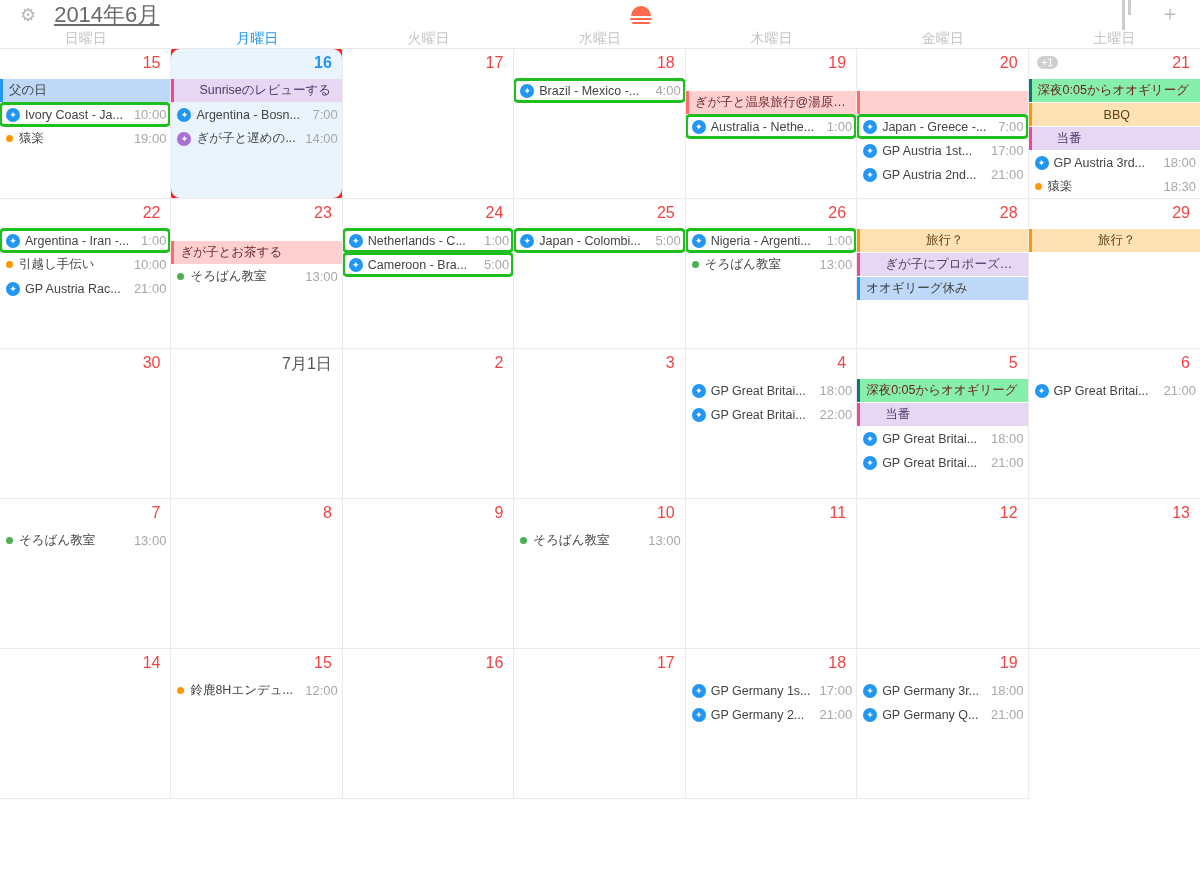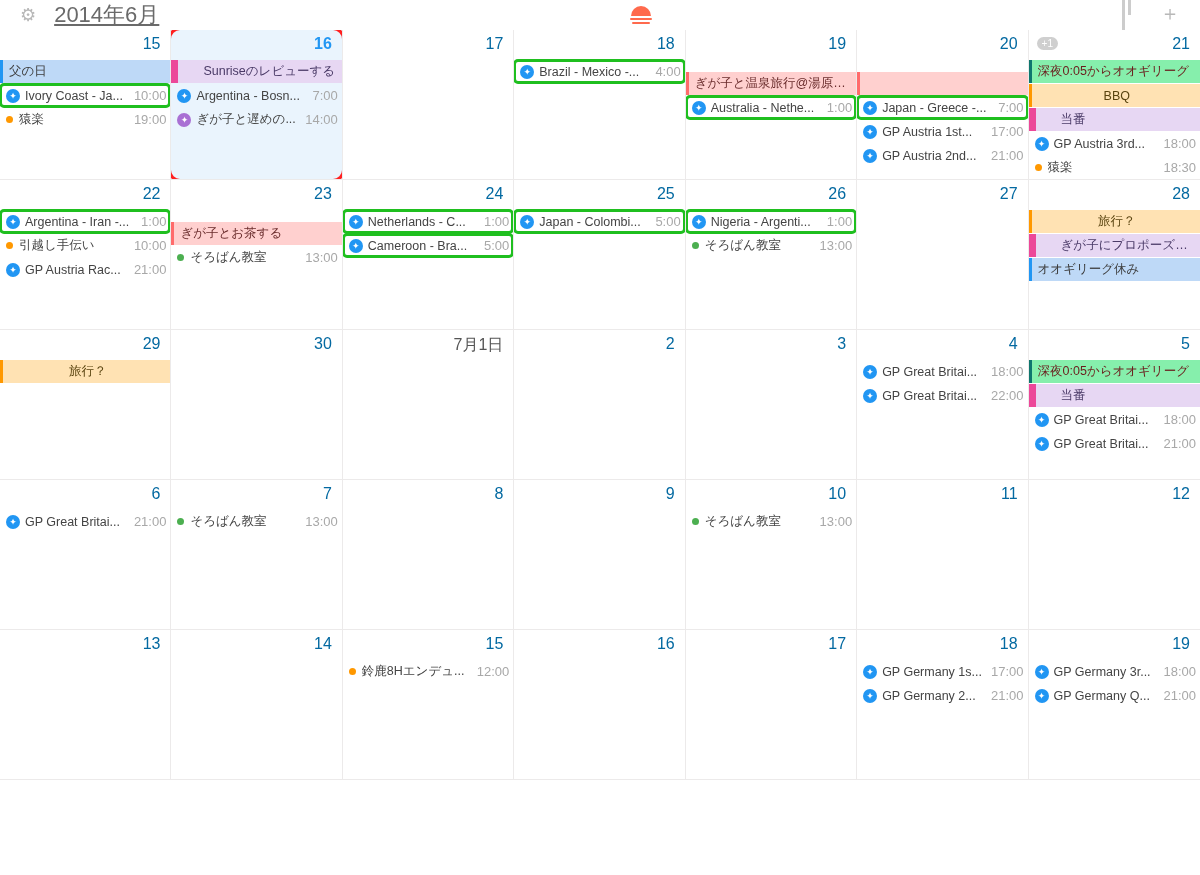--- a/index.html
+++ b/index.html
@@ -12,30 +12,30 @@
 .logo-sun { width: 20px; height: 10px; background: #ff6a4d; border-radius: 10px 10px 0 0; }
 .logo-lines { width: 22px; height: 2px; background: #ff6a4d; margin-top: 2px; border-radius: 1px; }
 .topright { display: flex; gap: 22px; color: #b8b8b8; font-size: 20px; }
 .weekday-row { height: 33px; display: grid; grid-template-columns: repeat(7, 1fr); border-bottom: 1px solid #e9e9e9; }
 .weekday { display: flex; justify-content: center; align-items: center; font-size: 14px; color: #c5c5c5; }
 .weekday.active { color: #2196f3; font-weight: 500; }
 .grid { flex: 1; display: grid; grid-template-columns: repeat(7, 1fr); grid-template-rows: repeat(6, 1fr); }
 .cell { border-right: 1px solid #eceaea; border-bottom: 1px solid #eceaea; position: relative; overflow: hidden; }
 .cell:nth-child(7n) { border-right: none; }
 .cell.today { background: #eaf4fd; }
-.daynum { position: absolute; top: 5px; right: 10px; font-size: 16px; color: #0369a1; }
+.daynum { position: absolute; top: 5px; right: 10px; font-size: 16px; color: #ef4444; }
 .cell.today .daynum { color: #2196f3; font-weight: 600; }
 .monthstart .daynum { color: #555; font-weight: 500; }
 .overflow-badge { position: absolute; top: 7px; left: 8px; background: #cfcfcf; color: #fff; font-size: 10px; padding: 1px 5px; border-radius: 8px; }
 .events { margin-top: 30px; display: flex; flex-direction: column; gap: 1px; }
 .ev { height: 23px; display: flex; align-items: center; padding: 0 4px 0 6px; font-size: 12.5px; position: relative; white-space: nowrap; overflow: hidden; }
 .ev-title { flex: 1; overflow: hidden; text-overflow: ellipsis; }
 .ev-time { color: #a8a8a8; font-size: 13px; margin-left: 4px; }
 .ev.bar-blue { background: #bed9f7; border-left: 3px solid #2196f3; color: #3c3c3c; }
-.ev.bar-purple { background: #e7d7f3; border-left: 7px solid #ec4899; color: #4a3a67; padding-left: 25px; }
+.ev.bar-purple { background: #e7d7f3; border-left: 3px solid #ec4899; color: #4a3a67; padding-left: 25px; }
 .ev.bar-orange { background: #ffe2b3; border-left: 3px solid #ff9800; color: #5a4410; text-align: center; }
 .ev.bar-pink { background: #ffd0cf; border-left: 3px solid #ff6b6b; color: #6a2c2c; margin-top: 12px; }
 .ev.bar-red { background: #86efac; border-left: 3px solid #0f766e; color: #6a1c1c; }
 .ev .icon-circle { width: 14px; height: 14px; border-radius: 50%; display: inline-flex; align-items: center; justify-content: center; margin-right: 5px; font-size: 9px; color: #fff; flex: 0 0 auto; }
 .ic-blue { background: #2196f3; }
 .ic-purple { background: #a970d4; }
 .ev .dot { width: 7px; height: 7px; border-radius: 50%; margin-right: 6px; flex: 0 0 auto; }
 .d-orange { background: #ff9800; }
 .d-green { background: #4caf50; }
 .hl-green { outline: 3px solid #1fbf1f; outline-offset: -2px; border-radius: 4px; }
@@ -58,20 +58,29 @@
     <div class="topright">
       <div class="lines-icon">
           <span></span>
           <span></span>
           <span></span>
         </div>
       <div>＋</div>
     </div>
   </div>
 
+  <div class="weekday-row">
+      <div class="weekday">日曜日</div>
+      <div class="weekday active">月曜日</div>
+      <div class="weekday">火曜日</div>
+      <div class="weekday">水曜日</div>
+      <div class="weekday">木曜日</div>
+      <div class="weekday">金曜日</div>
+      <div class="weekday">土曜日</div>
+    </div>
   <div class="grid">
       <div class="cell">
         <div class="daynum">15</div>
         <div class="events">
           <div class="ev bar-blue">
             <span class="ev-title">父の日</span>
           </div>
           <div class="ev hl-green">
             <span class="icon-circle ic-blue">✦</span>
             <span class="ev-title">Ivory Coast - Ja...</span>
@@ -243,24 +252,20 @@
             <span class="icon-circle ic-blue">✦</span>
             <span class="ev-title">Nigeria - Argenti...</span>
             <span class="ev-time">1:00</span>
           </div>
           <div class="ev">
             <span class="dot d-green"></span>
             <span class="ev-title">そろばん教室</span>
             <span class="ev-time">13:00</span>
           </div>
         </div>
-      </div>
-      <div class="cell">
-        <div class="daynum">27</div>
-        <div class="events"></div>
       </div>
       <div class="cell">
         <div class="daynum">28</div>
         <div class="events">
           <div class="ev bar-orange">
             <span class="ev-title">旅行？</span>
           </div>
           <div class="ev bar-purple">
             <span class="ev-title">ぎが子にプロポーズする</span>
           </div>

